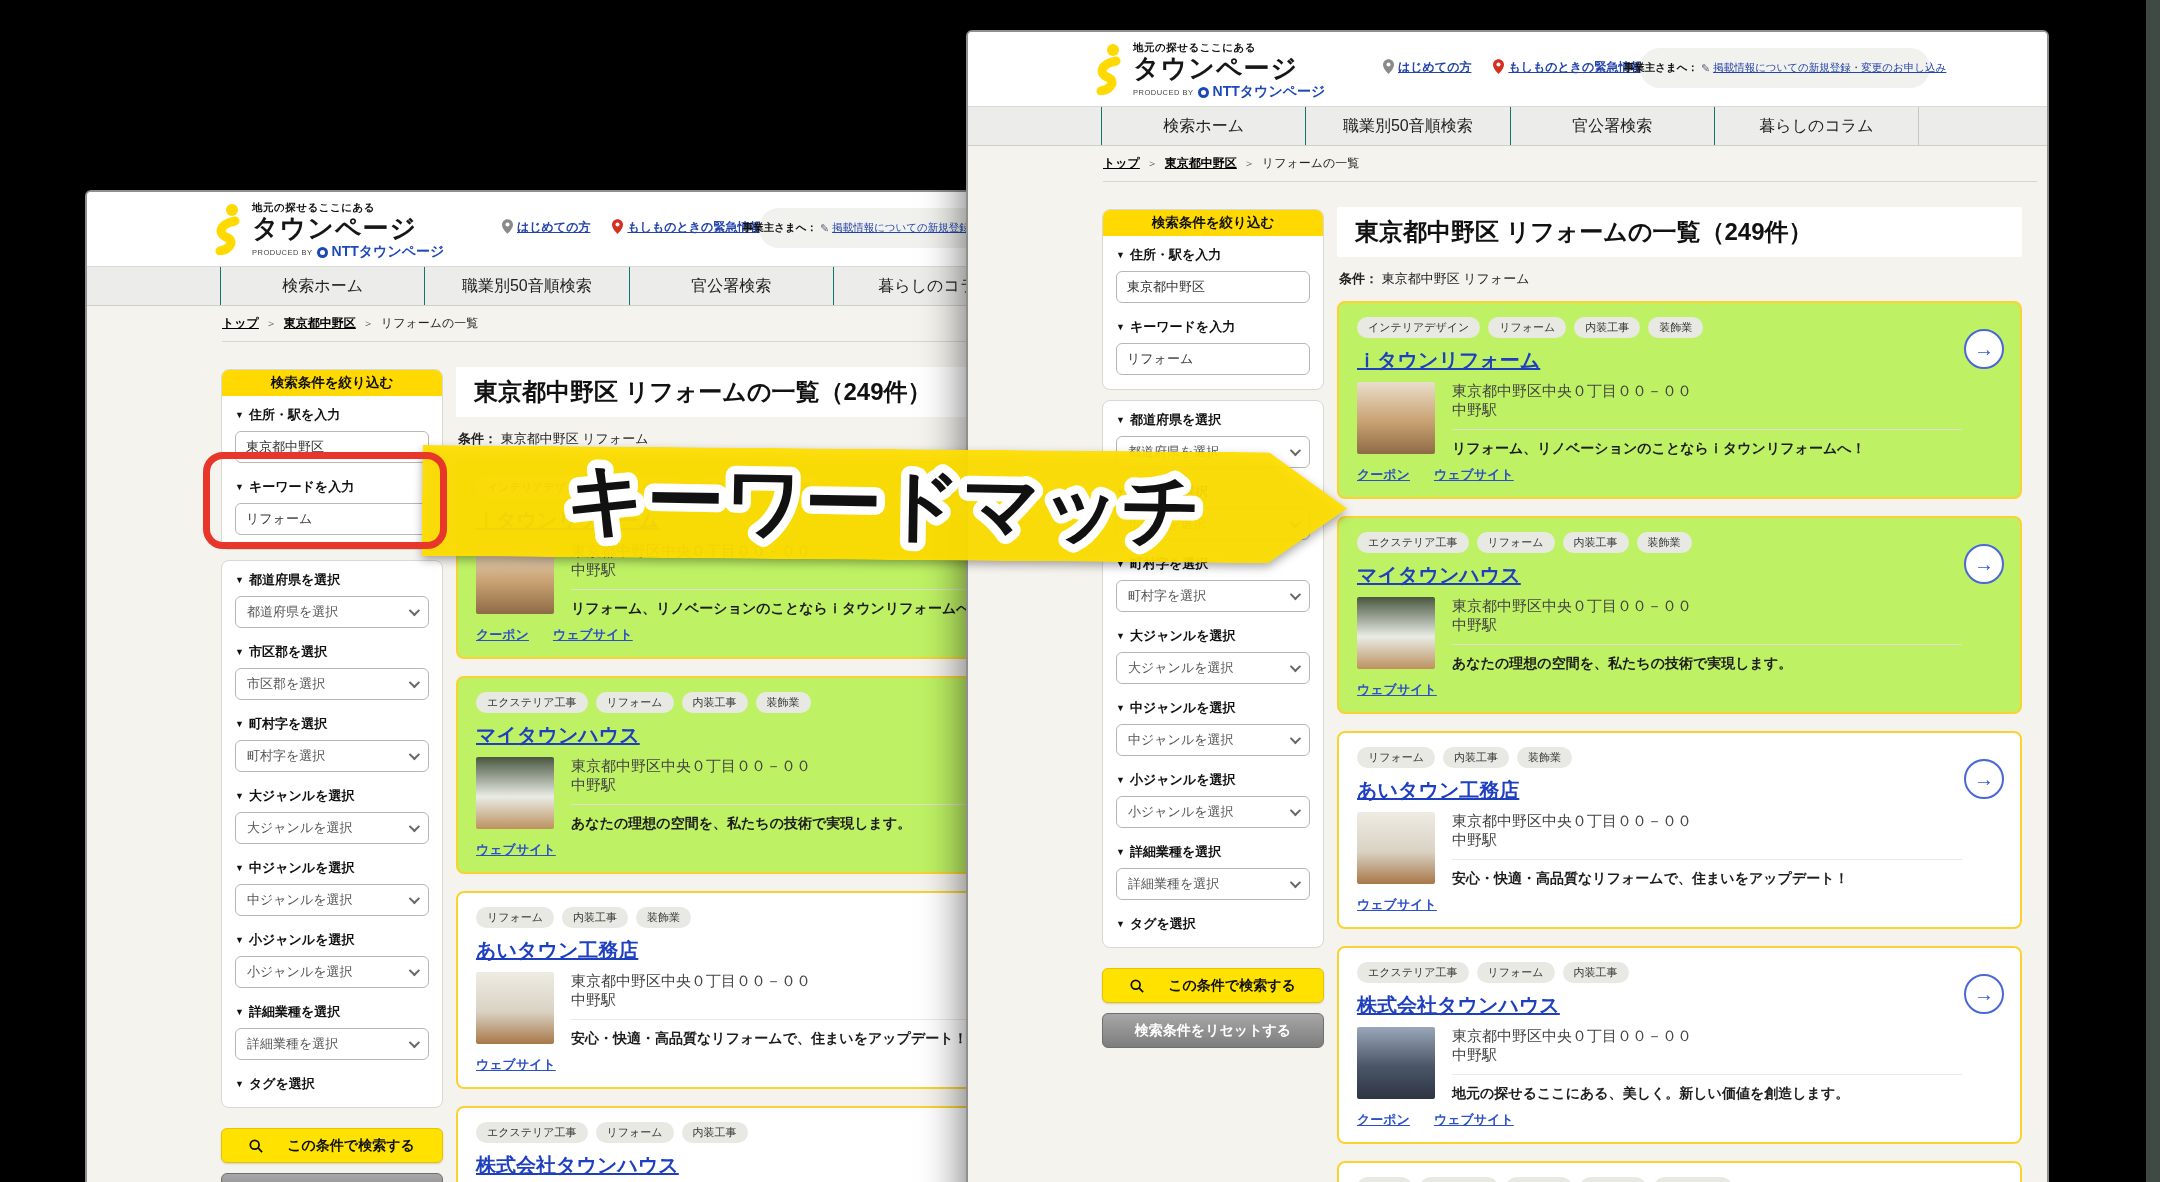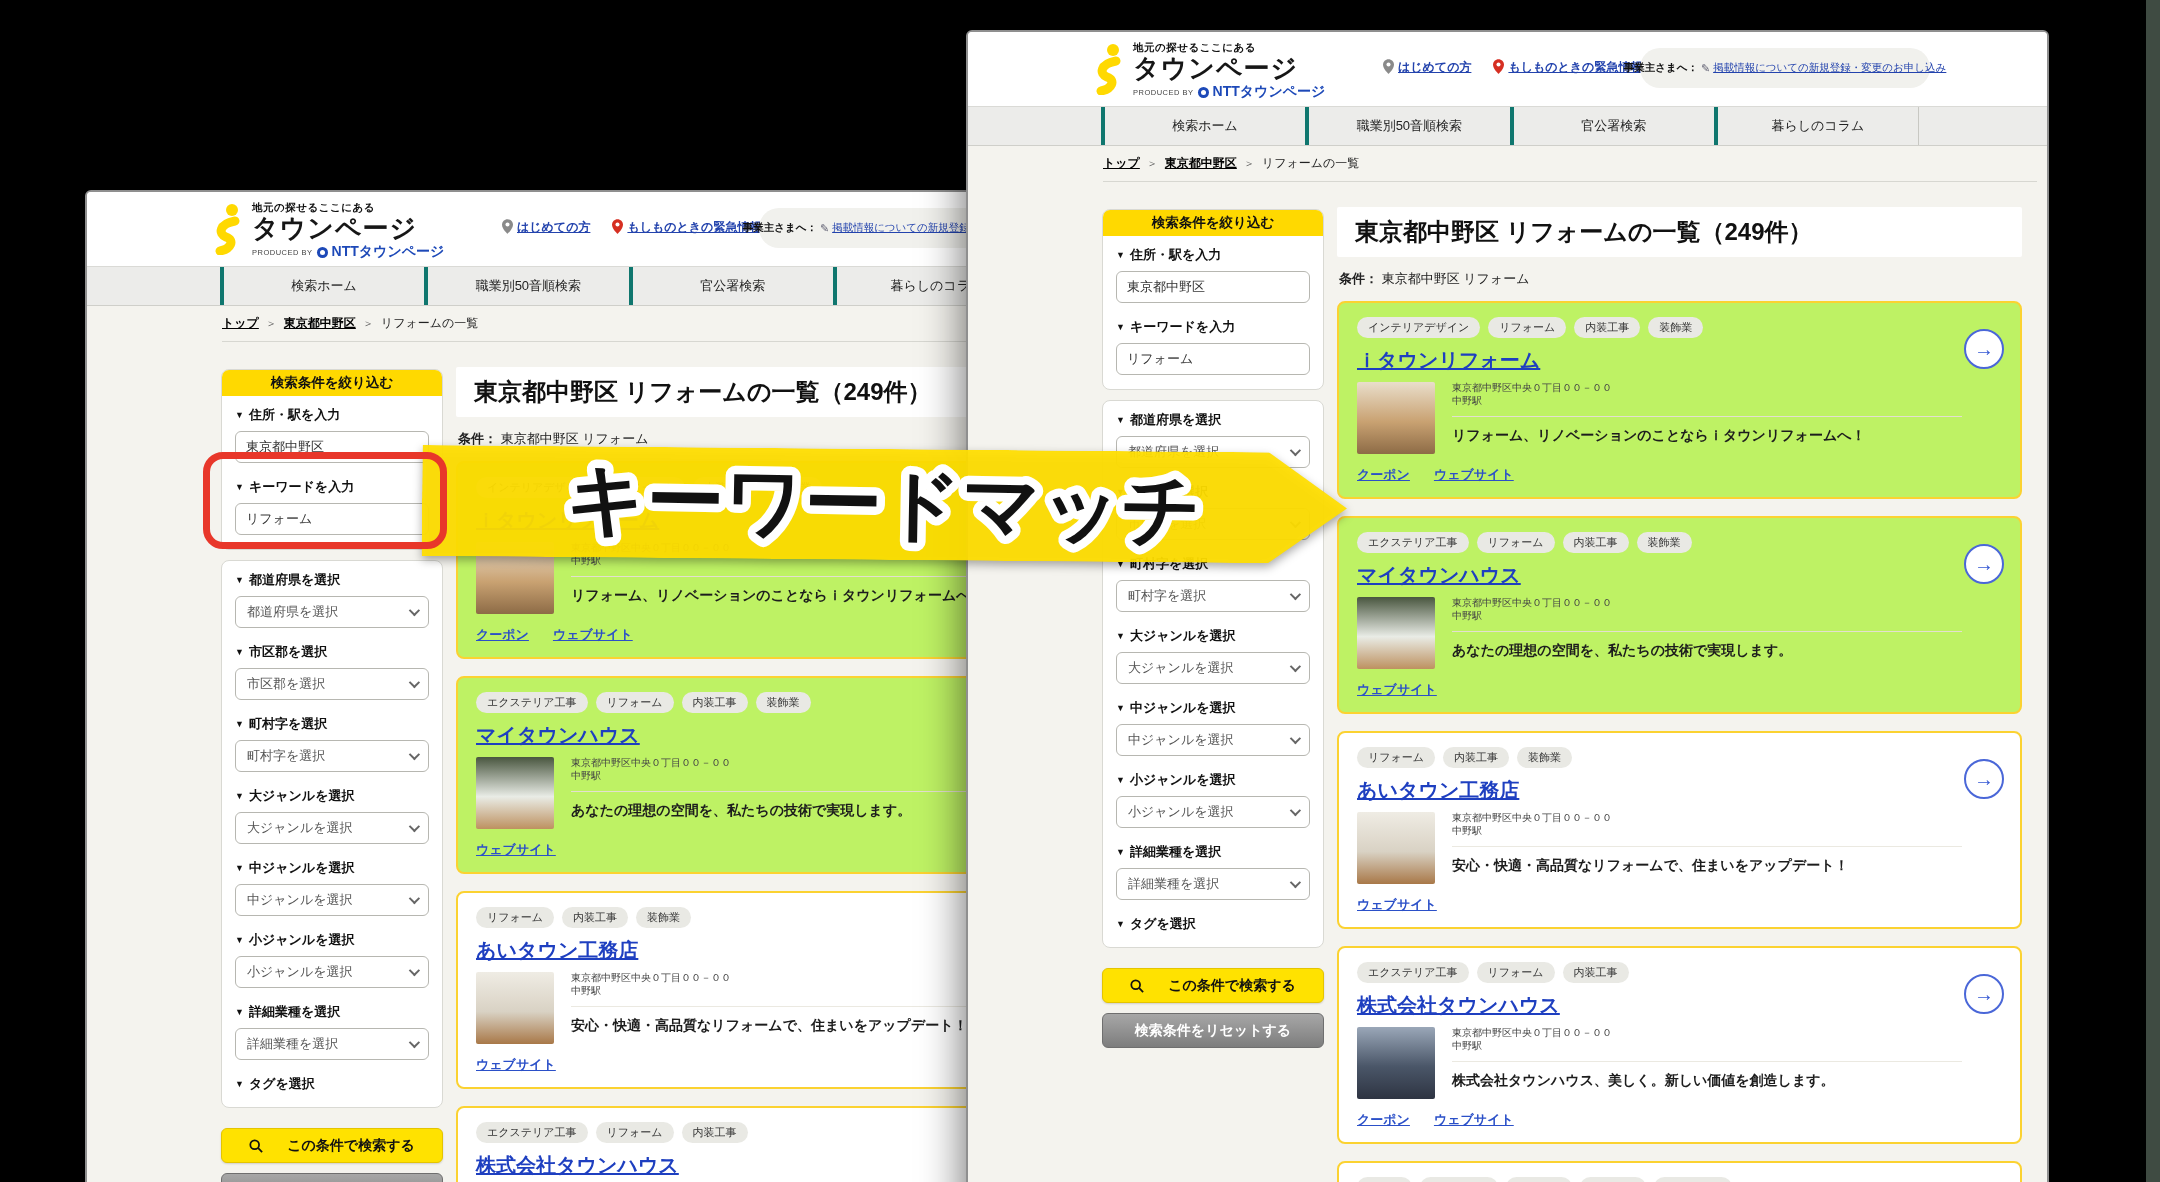--- a/index.html
+++ b/index.html
@@ -33,22 +33,22 @@
                 border-radius:20px; display:flex; align-items:center; justify-content:center; gap:3px;
                 font-size:10.5px; white-space:nowrap; }
   .owner-label { font-weight:bold; color:#111; }
   .owner-pill a { color:#2343ad; text-decoration:underline; }
   .pencil { font-size:11px; color:#667; }
 
   
   .win-nav { position:absolute; top:74px; left:0; right:0; height:40px; background:#ececе9; background:#ececE9;
              background:#ececea; border-top:1px solid #dadad6; border-bottom:1px solid #cfcfca;
              display:flex; padding:0 128px 0 133px; }
-  .nav-item { flex:1; display:flex; align-items:center; justify-content:center; font-size:13px; color:#222;
-              border-left:4px solid #0f766e; cursor:pointer; }
+  .nav-item { flex:1; display:flex; align-items:center; justify-content:center; font-size:16px; color:#222;
+              border-left:1px solid #0f766e; cursor:pointer; }
   .nav-item:last-child { border-right:1px solid #c8c8c3;text-align:center; }
 
   
   .breadcrumb { position:absolute; top:123px; left:135px; display:flex; gap:7px; font-size:12px; align-items:center; }
   .crumb a { color:#000000; font-weight:bold; }
   .crumb.current a { color:#222; text-decoration:none; font-weight:normal; cursor:default; }
   .crumb:not(:last-child)::after { content:"＞"; color:#555; margin-left:7px; font-size:11px; }
   .content-divider { position:absolute; top:149px; left:135px; right:10px; height:1px; background:#d7d7d1; }
 
   
@@ -87,21 +87,21 @@
   .card { position:relative; height:198px; border:2px solid #fbd231; border-radius:8px; padding:14px 18px; }
   .card.bg-beige { background:#bef264; }
   .card.bg-white { background:#fff; }
   .tags { display:flex; gap:8px; }
   .tag { background:#e9e9e4; border-radius:11px; padding:3px 11px; font-size:11px; color:#333; white-space:nowrap; }
   .card-title { display:inline-block; margin-top:9px; font-size:20px; font-weight:bold; color:#1e3fc0;
                 text-decoration:underline; }
   .card-body { display:flex; margin-top:8px; }
   .photo { width:78px; height:72px; border-radius:2px; flex:none; margin-right:17px; background:#ccc; }
   .card-info { flex:1; padding-right:40px; }
-  .address,.station { font-size:10px; color:#444; line-height:1.25; }
+  .address,.station { font-size:15px; color:#444; line-height:1.25; }
   .info-divider { height:1px; background:#e3dfd0; margin:9px 0 10px; }
   .bg-white .info-divider { background:#ebe9e1; }
   .desc { font-size:14px; font-weight:bold; color:#1d1d1d; }
   .card-links { position:absolute; left:18px; bottom:13px; display:flex; gap:24px; }
   .card-link { font-size:13px; font-weight:bold; color:#2b50c8; cursor:pointer; }
   .arrow-btn { position:absolute; right:16px; top:26px; width:40px; height:40px; border-radius:50%;
                background:#fff; border:2px solid #4a67d8; color:#3558d4; display:flex; align-items:center;
                justify-content:center; font-size:20px; cursor:pointer; }
 
   
@@ -648,21 +648,21 @@
     <div class="arrow-btn">
               <span>→</span>
             </div>
     <a class="card-title" href="#">株式会社タウンハウス</a>
     <div class="card-body">
       <div class="photo" style="background: linear-gradient(rgb(154, 167, 184) 0%, rgb(74, 86, 104) 55%, rgb(46, 52, 66) 100%);"></div>
       <div class="card-info">
         <div class="address">東京都中野区中央０丁目００－００</div>
         <div class="station">中野駅</div>
         <div class="info-divider"></div>
-        <div class="desc">株式会社タウンハウス、美しく。新しい価値を創造します。</div>
+        <div class="desc">地元の探せるここにある、美しく。新しい価値を創造します。</div>
       </div>
     </div>
     <div class="card-links">
               <a class="card-link" href="#">クーポン</a>
               <a class="card-link" href="#">ウェブサイト</a>
             </div>
   </div>
           <div class="card bg-white peek">
     <div class="tags">
               <span class="tag">建設業</span>

